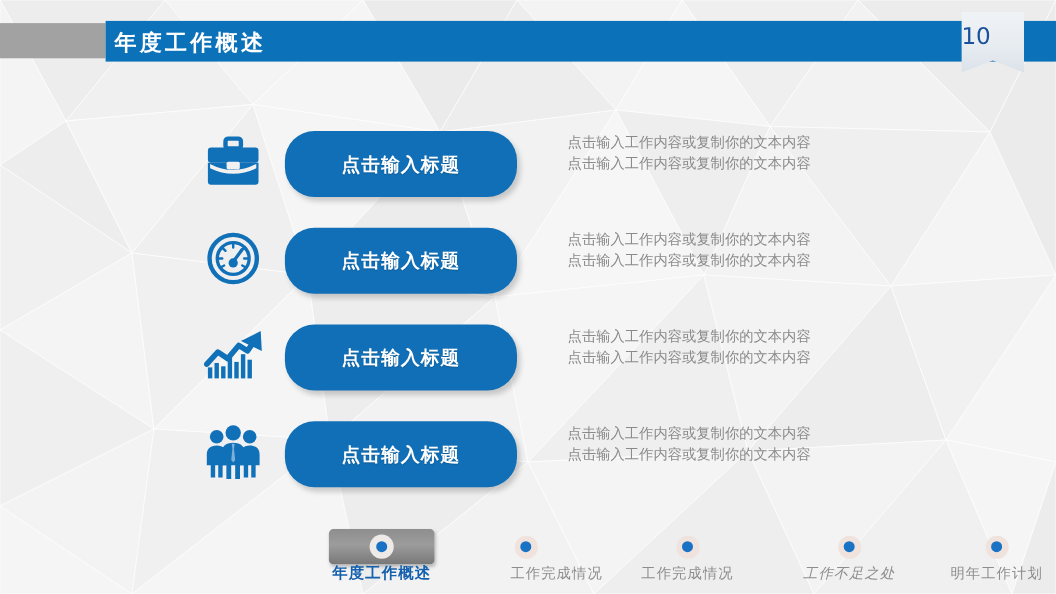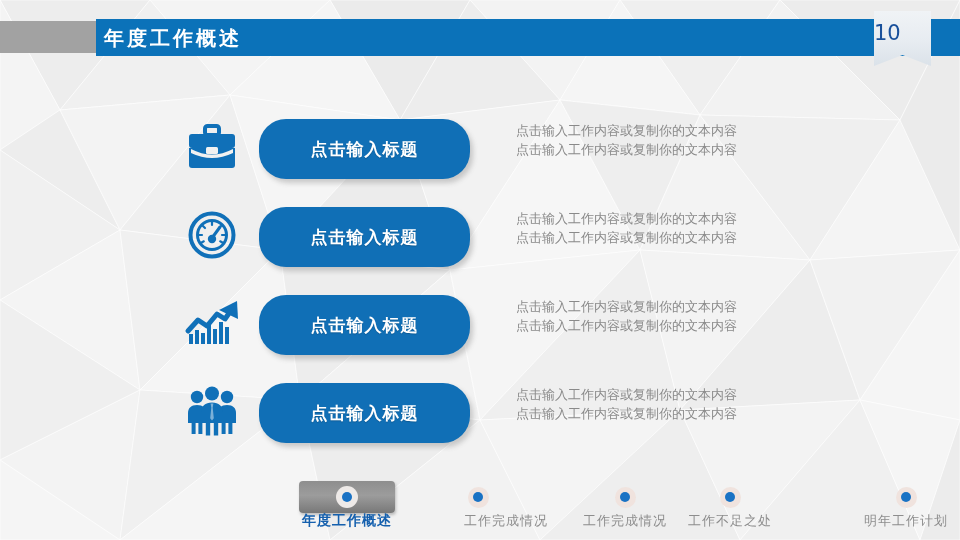--- a/index.html
+++ b/index.html
@@ -387,21 +387,21 @@
 
     <div class="nav-item" style="left:555px;">
       <div class="nav-dot-wrap">
         <div class="nav-halo">
           <div class="nav-dot"></div>
         </div>
       </div>
       <div class="nav-label">工作完成情况</div>
     </div>
 
-    <div class="nav-item" style="left:660px;">
+    <div class="nav-item" style="left:702px;font-style:italic;">
       <div class="nav-dot-wrap">
         <div class="nav-halo">
           <div class="nav-dot"></div>
         </div>
       </div>
       <div class="nav-label">工作不足之处</div>
     </div>
 
     <div class="nav-item" style="left:836px;">
       <div class="nav-dot-wrap">

